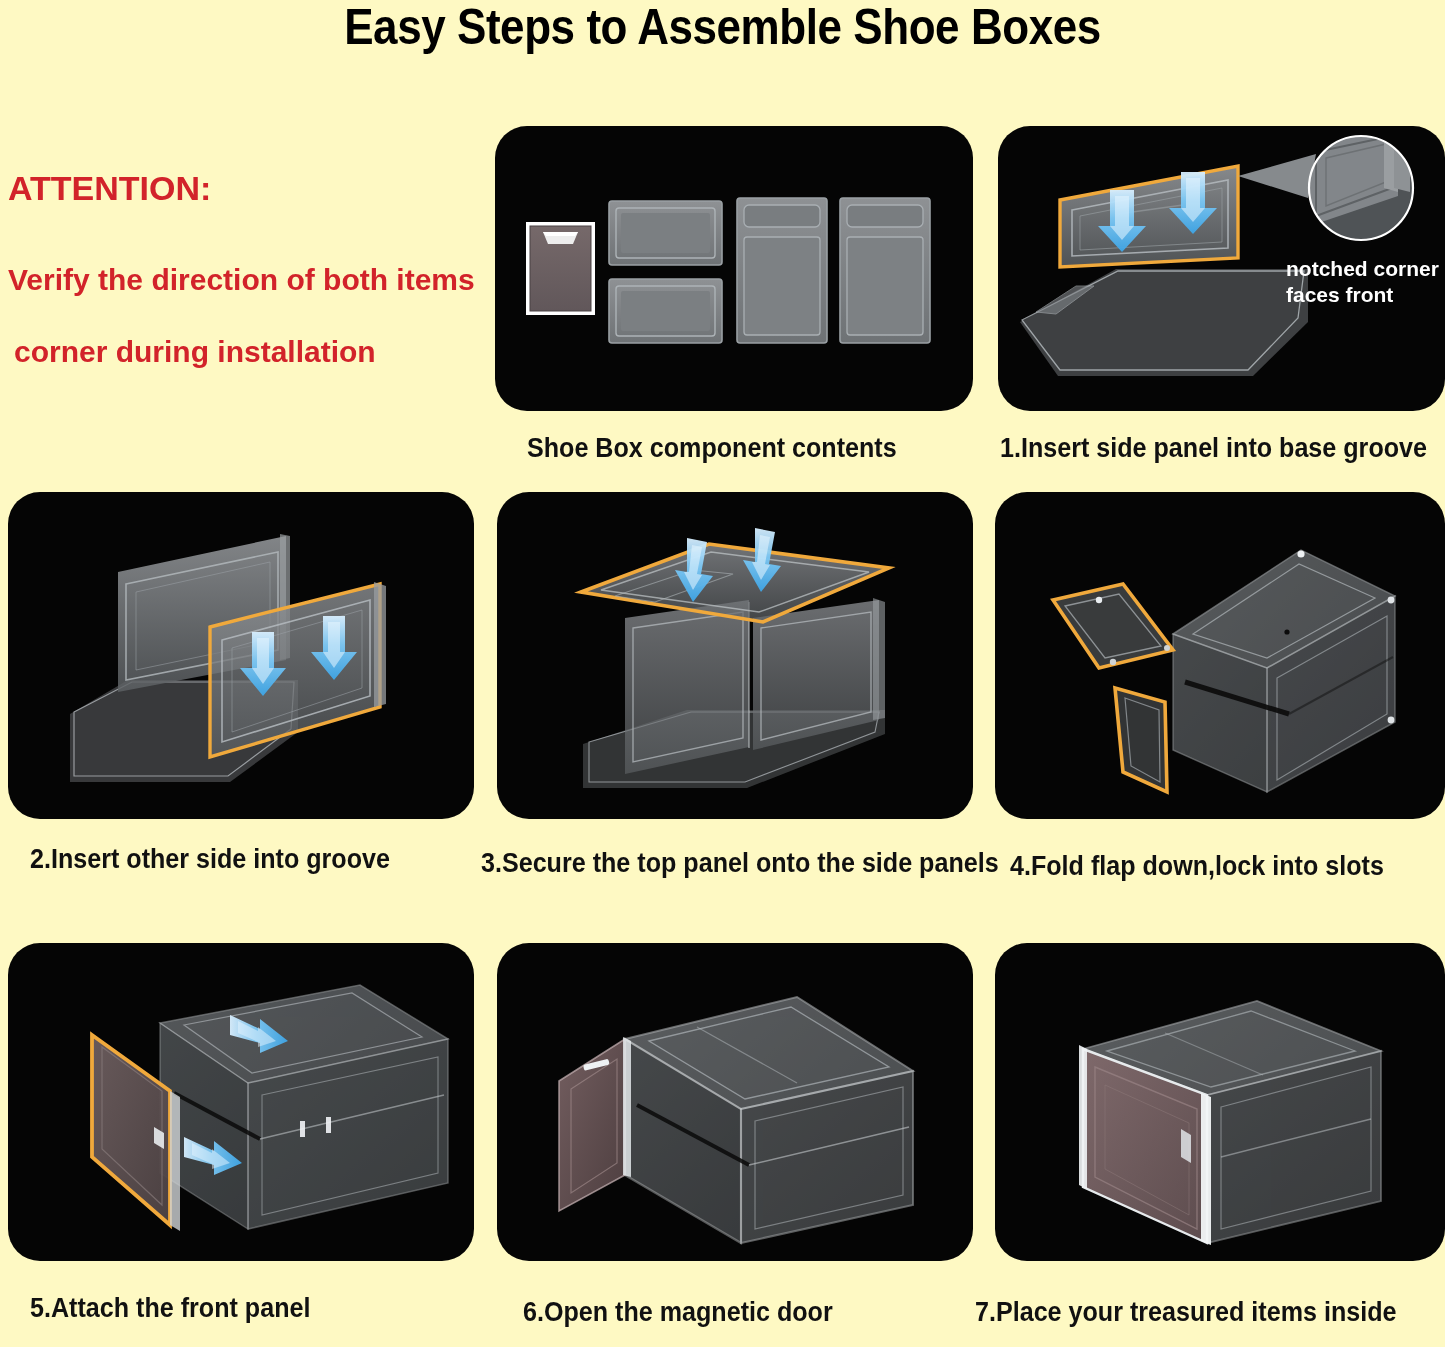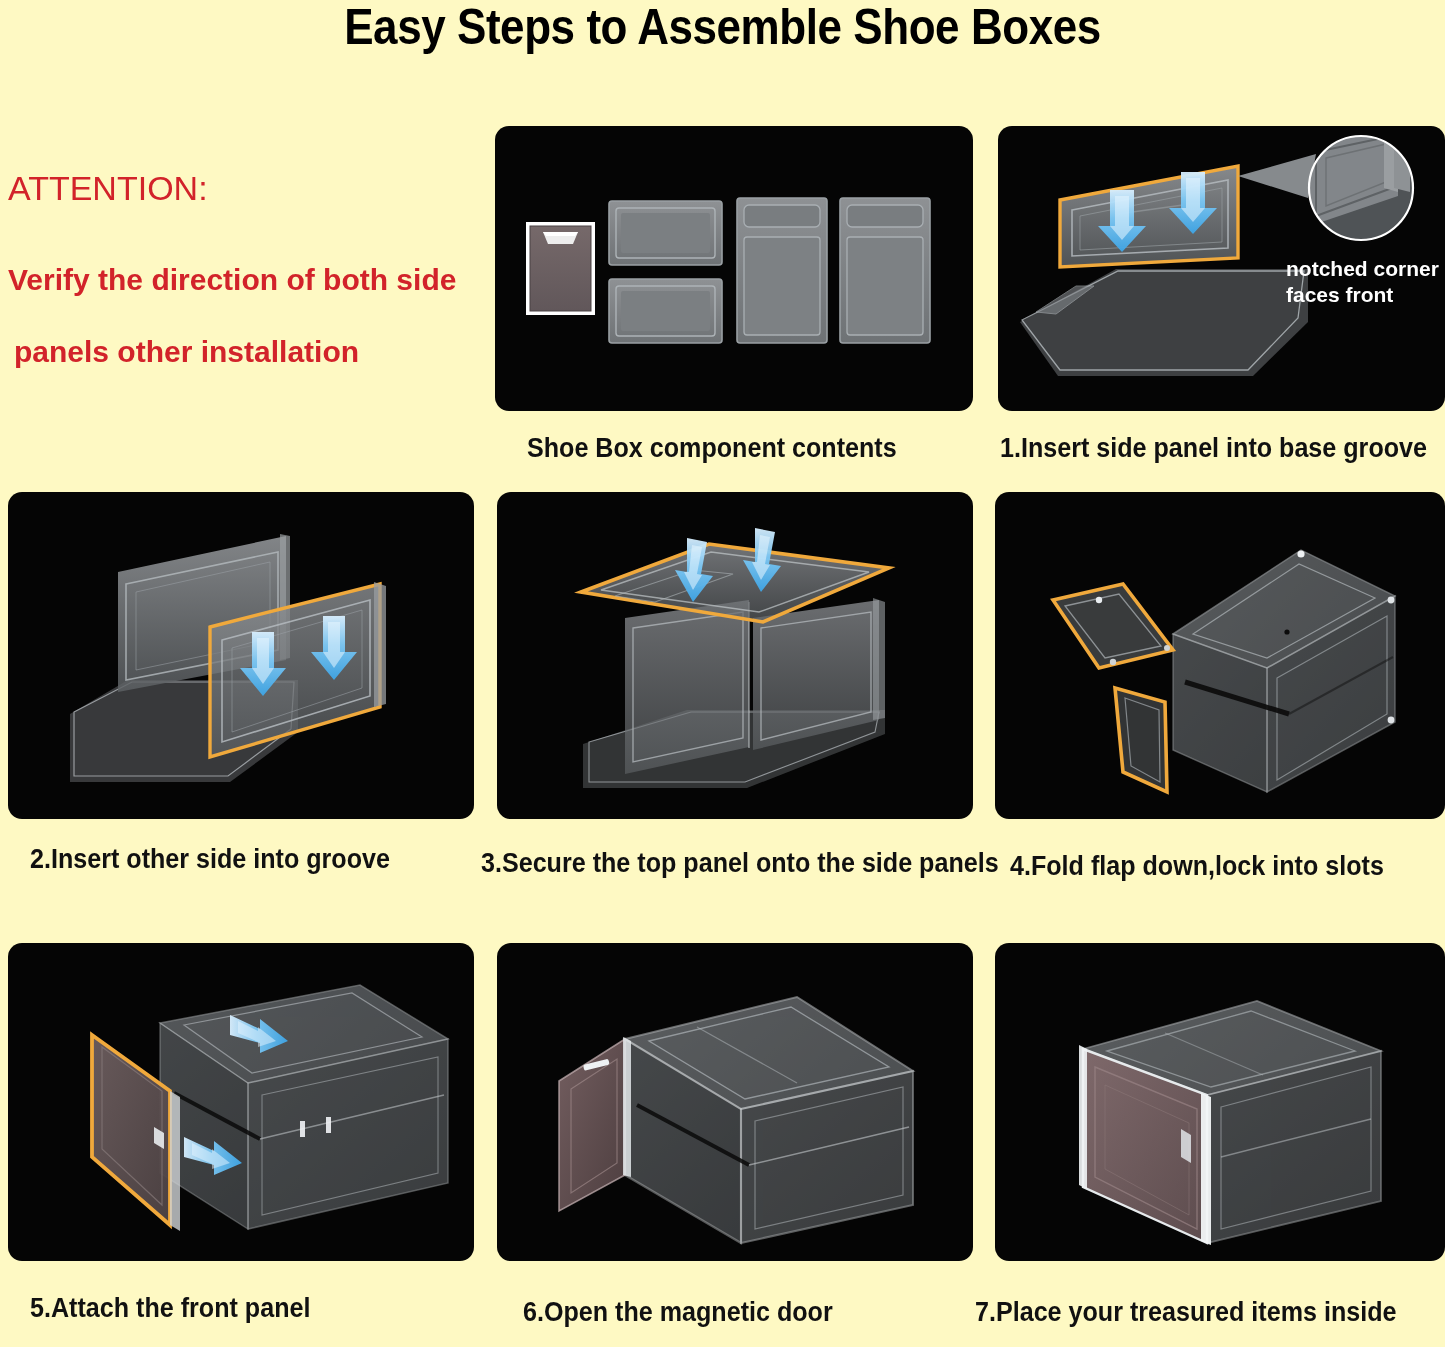--- a/index.html
+++ b/index.html
@@ -17,35 +17,35 @@
     text-align: center;
     font-size: 50px; font-weight: 700; letter-spacing: -0.5px;
     color: #000; line-height: 58px;
     transform: scaleX(0.88); transform-origin: center top;
     white-space: nowrap;
   }
 
   
   .attention { position: absolute; left: 8px; top: 168px; width: 480px; color: #d2232a; }
   .attention .a-head {
-    font-size: 34px; font-weight: 400; line-height: 40px; letter-spacing: 0px;
+    font-size: 34px; font-weight: 700; line-height: 40px; letter-spacing: 0px;
     color: #d2232a;
   }
   .attention .a-line {
     font-size: 30px; font-weight: 600; line-height: 36px; color: #d2232a;
     white-space: nowrap;
   }
   .attention .a-l1 { margin-top: 54px; }
   .attention .a-l2 { margin-top: 36px; padding-left: 6px; }
 
   
   .card {
     position: absolute;
     background: #050505;
-    border-radius: 14px;
+    border-radius: 32px;
     overflow: hidden;
   }
   .card svg { display: block; width: 100%; height: 100%; }
 
   
   .c1 { left: 495px;  top: 126px; width: 478px; height: 285px; }
   .c2 { left: 998px;  top: 126px; width: 447px; height: 285px; }
   .c3 { left: 8px;    top: 492px; width: 466px; height: 327px; }
   .c4 { left: 497px;  top: 492px; width: 476px; height: 327px; }
   .c5 { left: 995px;  top: 492px; width: 450px; height: 327px; }
@@ -73,22 +73,22 @@
 </style>
 </head>
 <body>
 
 <div class="page">
 
   <div class="title">Easy Steps to Assemble Shoe Boxes</div>
 
   <div class="attention">
     <div class="a-head">ATTENTION:</div>
-    <div class="a-line a-l1">Verify the direction of both side</div>
-    <div class="a-line a-l2">panels other installation</div>
+    <div class="a-line a-l1">Verify the direction of both items</div>
+    <div class="a-line a-l2">corner during installation</div>
   </div>
 
   <div class="card c1">
     <svg viewBox="0 0 478 285" xmlns="http://www.w3.org/2000/svg">
       <defs>
         <linearGradient id="gp" x1="0" y1="0" x2="0" y2="1">
           <stop offset="0" stop-color="#8e9194"></stop>
             <stop offset="1" stop-color="#6e7275"></stop>
         </linearGradient>
         <linearGradient id="gd" x1="0" y1="0" x2="0" y2="1">

